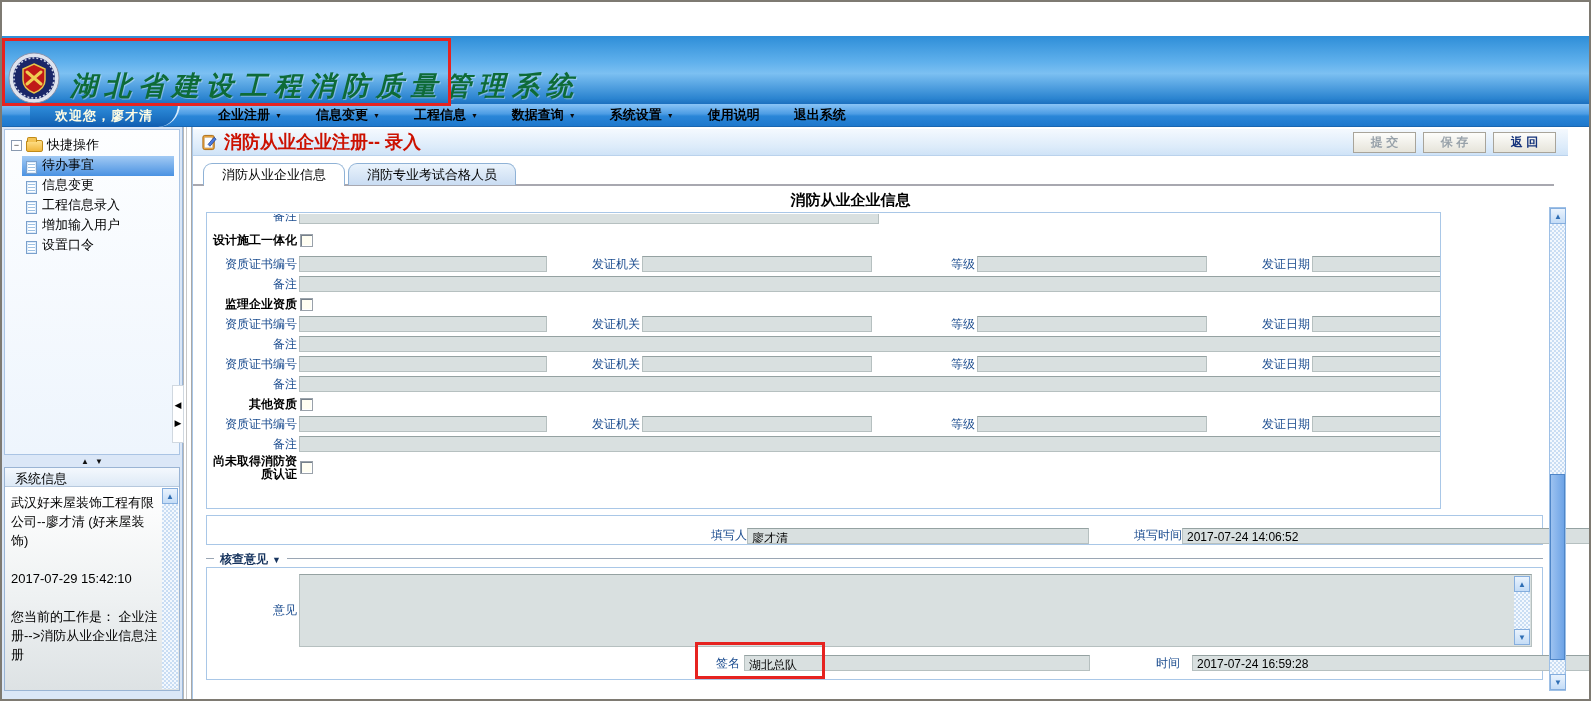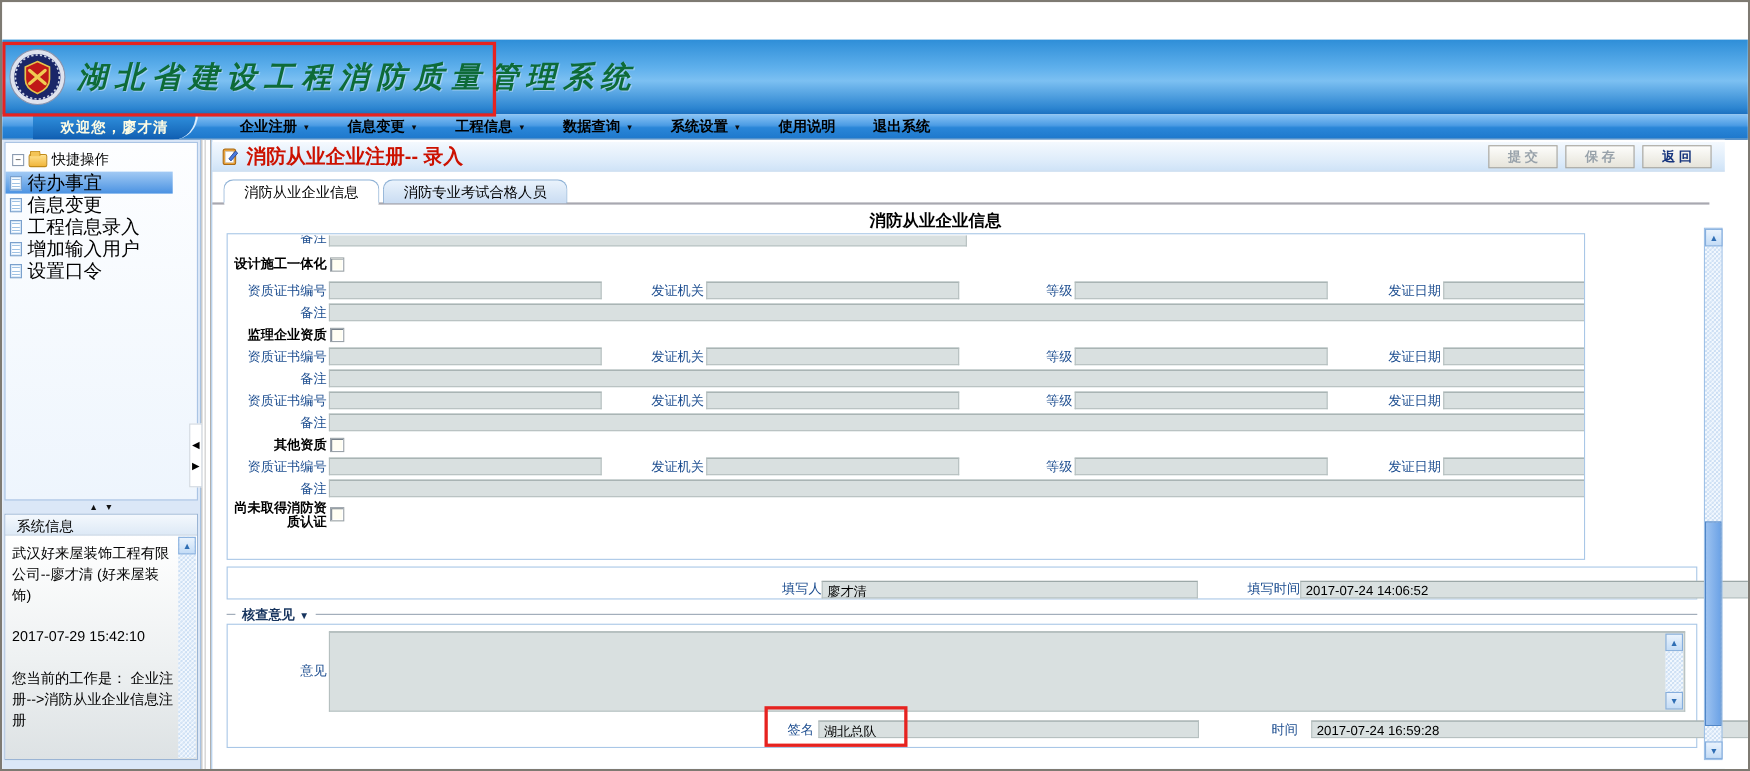--- a/index.html
+++ b/index.html
@@ -1,41 +1,41 @@
 <!DOCTYPE html>
 <html><head>
 <meta charset="utf-8">
 <style>
   *{box-sizing:border-box;margin:0;padding:0}
   html,body{background:#9aa09a;font-family:"Liberation Sans","DejaVu Sans",sans-serif}
   .window{position:relative;width:1591px;height:701px;background:#fff;border:2px solid #7e7a72;overflow:hidden}
   
   .top-strip{height:34px;background:#fff}
   
-  .banner{position:relative;height:68px;background:linear-gradient(180deg,#2e8ed8 0%,#5fb0ec 38%,#7cc0f2 55%,#2b84d0 92%,#1c6fbe 100%);display:flex;align-items:center}
+  .banner{position:relative;height:68px;background:linear-gradient(180deg,#2e8ed8 0%,#5fb0ec 38%,#7cc0f2 55%,#2b84d0 92%,#1c6fbe 100%);display:flex;align-items:flex-end}
   .logo{width:52px;height:52px;margin-left:6px;flex:0 0 auto}
   .sys-title{font-family:"DejaVu Serif","Liberation Serif",serif;font-style:italic;font-weight:bold;font-size:27px;color:#0e6b38;letter-spacing:7px;margin-left:10px;text-shadow:1px 1px 0 rgba(255,255,255,.35)}
   .anno-box{position:absolute;border:3px solid #e62320;pointer-events:none;z-index:50}
   .anno-banner{left:0;top:36px;width:449px;height:68px}
   
   .menubar{position:relative;height:23px;background:linear-gradient(180deg,#8ac4f6 0%,#4c9ce4 45%,#2a86d8 55%,#1e78cc 100%);border-bottom:1px solid #1a66b0;display:flex;}
   .welcome-tab{position:relative;margin-left:28px;width:150px;height:23px;background:linear-gradient(180deg,#2f8fdc 0%,#1668ba 80%,#0f5cb0 100%);border-bottom-right-radius:22px 23px;border-top:1px solid #bfe2fb;border-right:2px solid #d7ecfd;display:flex;align-items:center;justify-content:center}
   .welcome-tab span{color:#fdfce4;font-weight:bold;font-size:13px;letter-spacing:1px}
   .menu-items{display:flex;align-items:center;margin-left:34px;gap:26px}
   .menu-item{color:#000;font-weight:bold;font-size:13px;white-space:nowrap;cursor:pointer;padding:2px 4px}
   .menu-item.dd::after{content:"▼";font-size:7px;color:#0a0a0a;margin-left:5px;position:relative;top:-1px}
   
   .content{display:flex;height:573px;background:#fff}
   .sidebar{position:relative;width:181px;height:100%;background:#dbe7f7;border-right:1px solid #9cb8da;padding:2px}
   .tree-panel{position:relative;width:100%;height:326px;background:linear-gradient(180deg,#fdfeff,#eef5fd);border:1px solid #aac4e4}
   .tree-root{display:flex;align-items:center;gap:4px;padding:6px 0 2px 6px;font-size:13px;color:#000}
   .expander{width:11px;height:11px;background:#fff;border:1px solid #8a9ab0;display:flex;align-items:center;justify-content:center;font-size:9px;line-height:9px;color:#333;flex:0 0 auto}
   .folder{position:relative;width:17px;height:12px;background:linear-gradient(180deg,#ffe08a,#f0b63c);border:1px solid #c08a18;border-radius:2px;flex:0 0 auto;margin-top:2px}
   .folder::before{content:"";position:absolute;top:-4px;left:0;width:8px;height:4px;background:#f4c455;border:1px solid #c08a18;border-bottom:none;border-radius:2px 2px 0 0}
-  .tree-item{display:flex;align-items:center;gap:5px;padding:2px 2px 2px 4px;font-size:17px;color:#000;cursor:pointer;height:20px}
+  .tree-item{display:flex;align-items:flex-end;gap:5px;margin-left:17px;padding:2px 2px 2px 4px;font-size:13px;color:#000;cursor:pointer;height:20px}
   .tree-item.selected{background:linear-gradient(180deg,#a2caf4,#4a92e2);width:152px}
   .doc-icon{width:11px;height:13px;background:#fff;border:1px solid #7aa0cc;box-shadow:inset 0 0 0 1px #dcebfa;flex:0 0 auto;background-image:repeating-linear-gradient(180deg,transparent 0 2px,#9fc2e4 2px 3px)}
   .panel-splitter{height:10px;display:flex;align-items:center;justify-content:center;gap:6px;font-size:8px;color:#111;margin:1px 0;cursor:pointer}
   .sysinfo-panel{position:relative;width:100%;height:224px;border:1px solid #9ab4d4;background:#fff}
   .sysinfo-head{height:19px;background:linear-gradient(180deg,#f4f8fd,#dde9f6);border-bottom:1px solid #b6c8dd;font-size:13px;color:#000;padding:2px 0 0 10px}
   .sysinfo-body{position:relative;height:203px;background:linear-gradient(180deg,#ffffff 0%,#eef1f2 55%,#dde2e4 100%);padding:6px 20px 0 6px;font-size:13px;line-height:19px;color:#000;overflow:hidden}
   .sysinfo-body p{margin-bottom:19px}
   .vscroll-mini{position:absolute;top:1px;right:1px;bottom:1px;width:16px;background-image:linear-gradient(45deg,#c9ddf3 25%,transparent 25%,transparent 75%,#c9ddf3 75%),linear-gradient(45deg,#c9ddf3 25%,#f3f8fe 25%,#f3f8fe 75%,#c9ddf3 75%);background-size:4px 4px;background-position:0 0,2px 2px}
   .sb-btn{width:16px;height:16px;background:linear-gradient(180deg,#eaf3fd,#c4dcf6);border:1px solid #85aede;display:flex;align-items:center;justify-content:center;font-size:8px;color:#2f6eb4;cursor:pointer}
   

